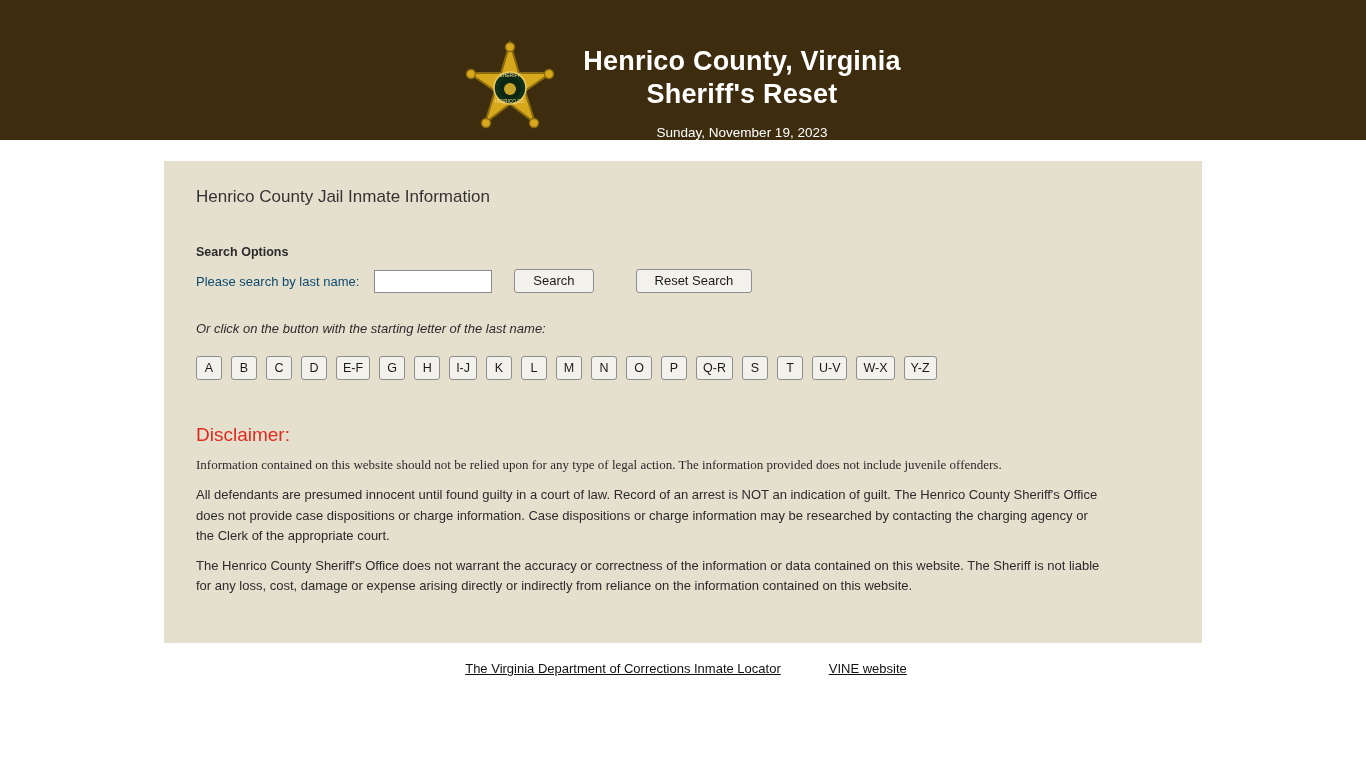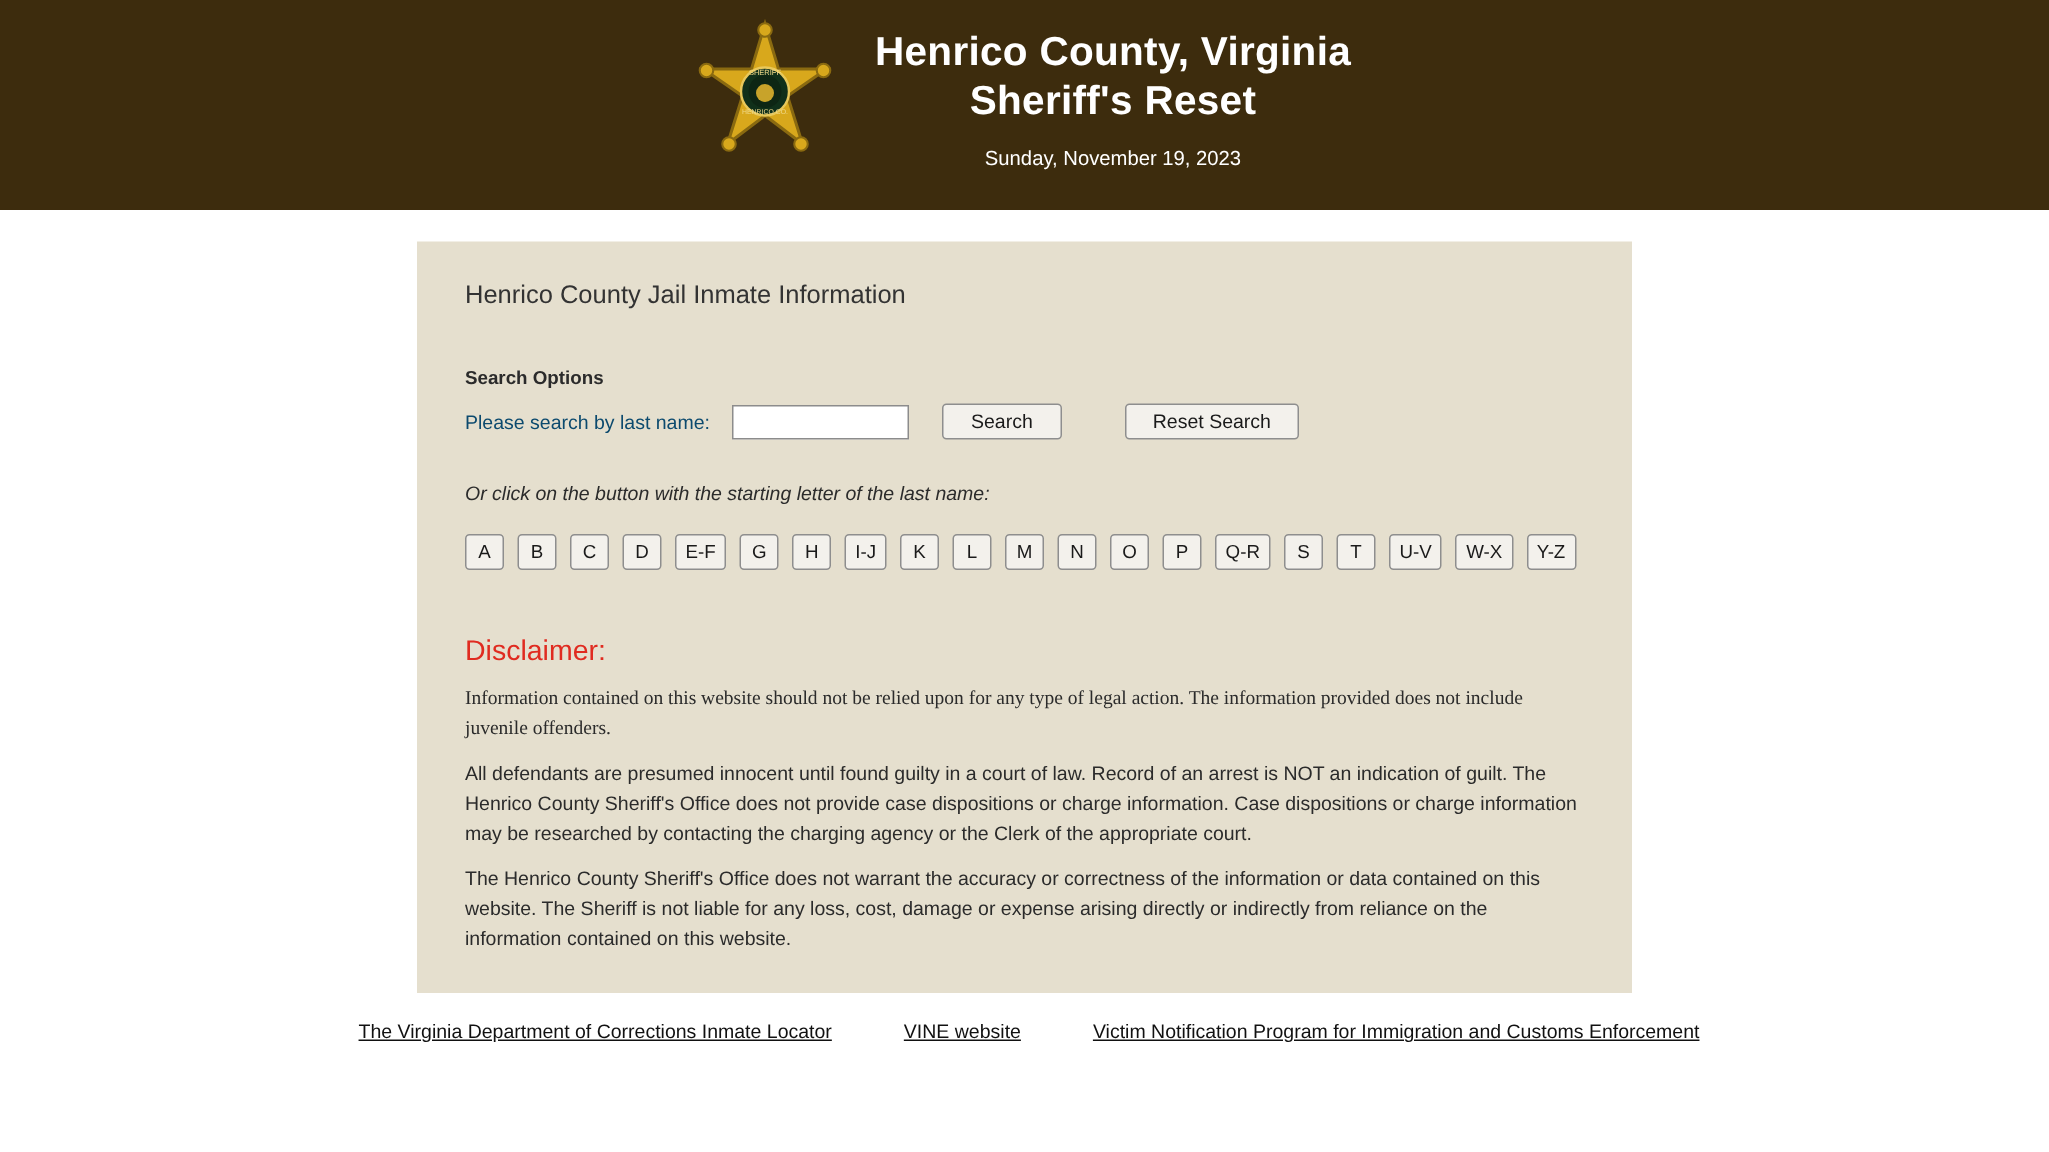--- a/index.html
+++ b/index.html
@@ -12,21 +12,21 @@
     font-family: "Liberation Sans", sans-serif;
   }
 
   
   #site-header {
     background: #3d2c0d;
     height: 140px;
     width: 100%;
     position: relative;
     display: flex;
-    align-items: flex-start;
+    align-items: flex-end;
     justify-content: center;
   }
   #header-inner {
     display: flex;
     align-items: flex-start;
     justify-content: center;
     gap: 28px;
     margin-top: 4px;
   }
   #badge {
@@ -54,21 +54,21 @@
     font-size: 13.5px;
     margin-top: 14px;
   }
 
   
   #content-wrap {
     width: 1366px;
     padding-top: 21px;
   }
   #main-card {
-    width: 810px;
+    width: 1038px;
     margin: 0 auto;
     background: #e5dfce;
     padding: 22px 16px 26px 16px;
     min-height: 482px;
   }
   #page-heading {
     font-size: 17px;
     color: #333333;
     margin: 4px 0 0 16px;
     font-weight: normal;
@@ -244,15 +244,14 @@
     <div id="disclaimer-title">Disclaimer:</div>
     <p class="disclaimer-p first">Information contained on this website should not be relied upon for any type of legal action. The information provided does not include juvenile offenders.</p>
     <p class="disclaimer-p">All defendants are presumed innocent until found guilty in a court of law. Record of an arrest is NOT an indication of guilt. The Henrico County Sheriff's Office does not provide case dispositions or charge information. Case dispositions or charge information may be researched by contacting the charging agency or the Clerk of the appropriate court.</p>
     <p class="disclaimer-p">The Henrico County Sheriff's Office does not warrant the accuracy or correctness of the information or data contained on this website. The Sheriff is not liable for any loss, cost, damage or expense arising directly or indirectly from reliance on the information contained on this website.</p>
 
   </div>
 
   <div id="footer-links">
     <a>The Virginia Department of Corrections Inmate Locator</a>
     <a>VINE website</a>
-    <a>Victim Notification Program for Immigration and Customs Enforcement</a>
   </div>
 </div>
 
 </body></html>

